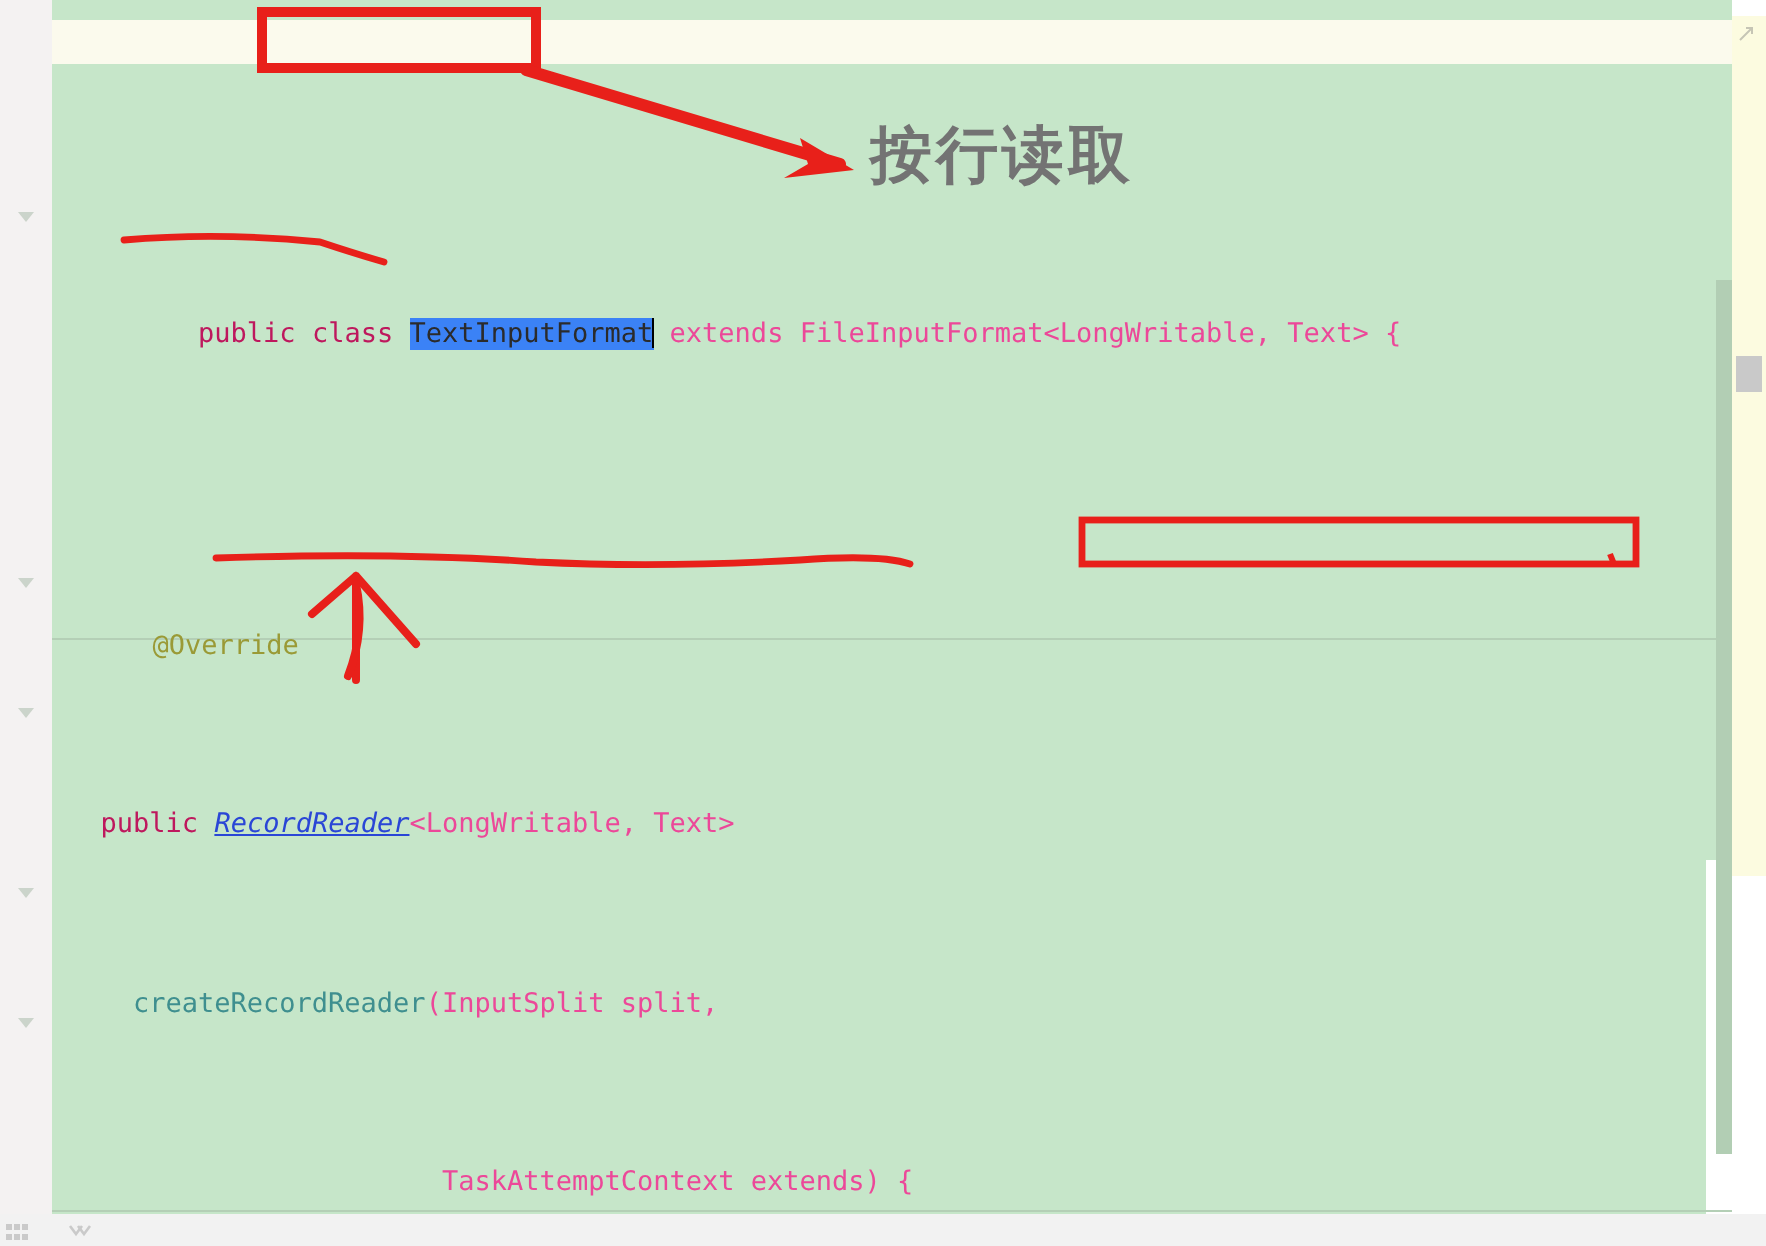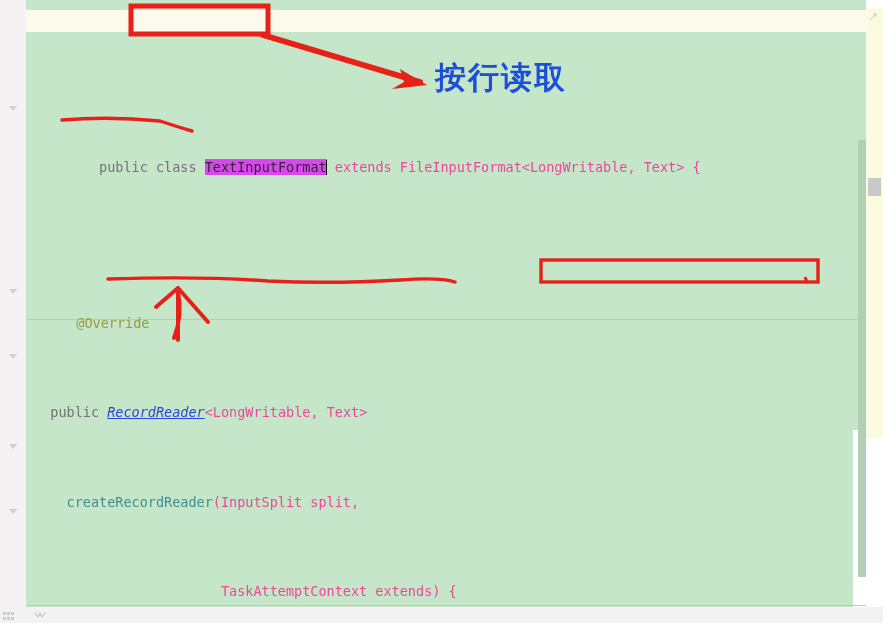--- a/index.html
+++ b/index.html
@@ -73,26 +73,26 @@
     line-height: 22.3px;
     white-space: pre;
     color: #2b2b2b;
   }
   #code .line {
     position: relative;
     height: 22.3px;
     padding-left: 8px;
     box-sizing: border-box;
   }
-  .kw      { color: #737373; }
+  .kw      { color: #be185d; }
   .ann     { color: #9a9a36; margin-left: 26px; }
   .ident   { color: #ec4899; }
   .meth    { color: #3f8f8f; text-align: center; }
   .link    { color: #2a46d6; text-decoration: underline; font-style: italic; }
-  .sel     { background: #d946ef; }
+  .sel     { background: #3b82f6; }
   .caret {
     display: inline-block;
     width: 0; border-left: 1px solid #000;
     height: 15px; vertical-align: -3px;
     margin: 0 -0.5px;
   }
 
   
   .fold-marker {
     position: absolute;
@@ -176,21 +176,21 @@
 
   
   #annotations {
     position: absolute;
     left: 0; top: 0;
     width: 883px; height: 623px;
     pointer-events: none;
   }
   .anno-text {
     position: absolute;
-    color: #1d4ed8;
+    color: #737373;
     font-family: "DejaVu Sans", "Liberation Sans", sans-serif;
     font-weight: bold;
     white-space: nowrap;
   }
   #anno-cn {
     left: 435px; top: 57px;
     font-size: 31px;
     letter-spacing: 2px;
   }
 </style>

